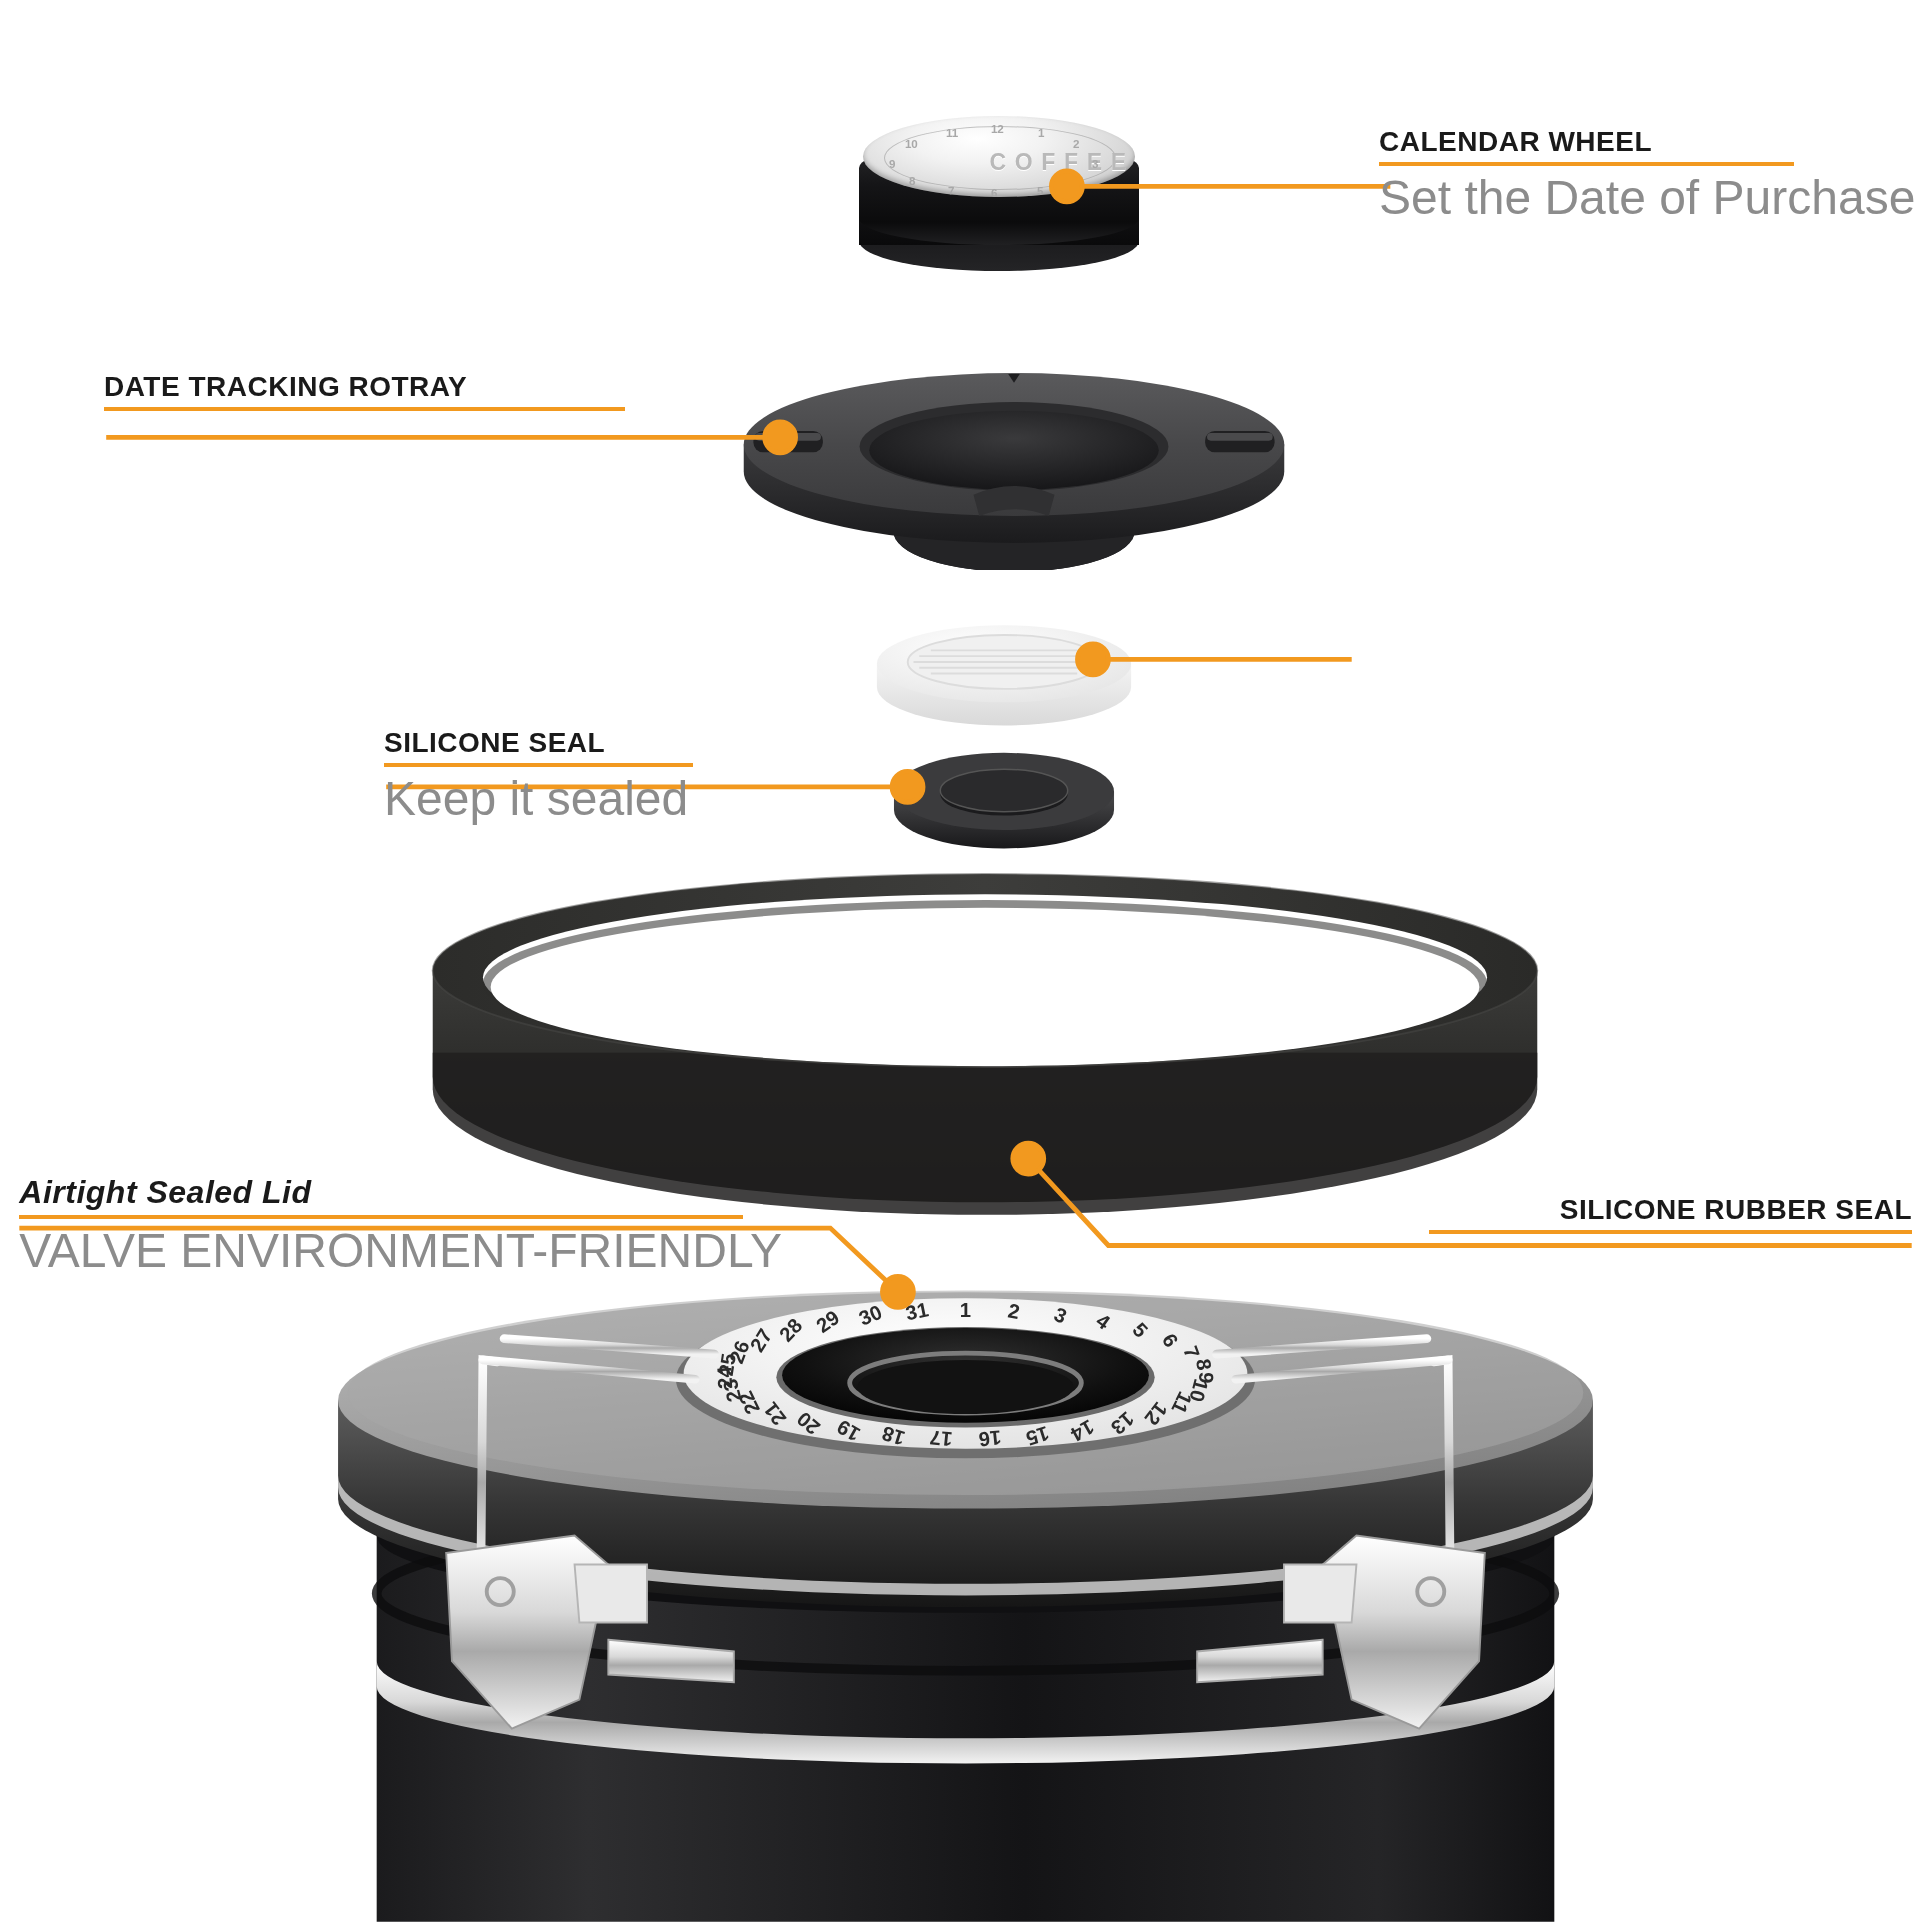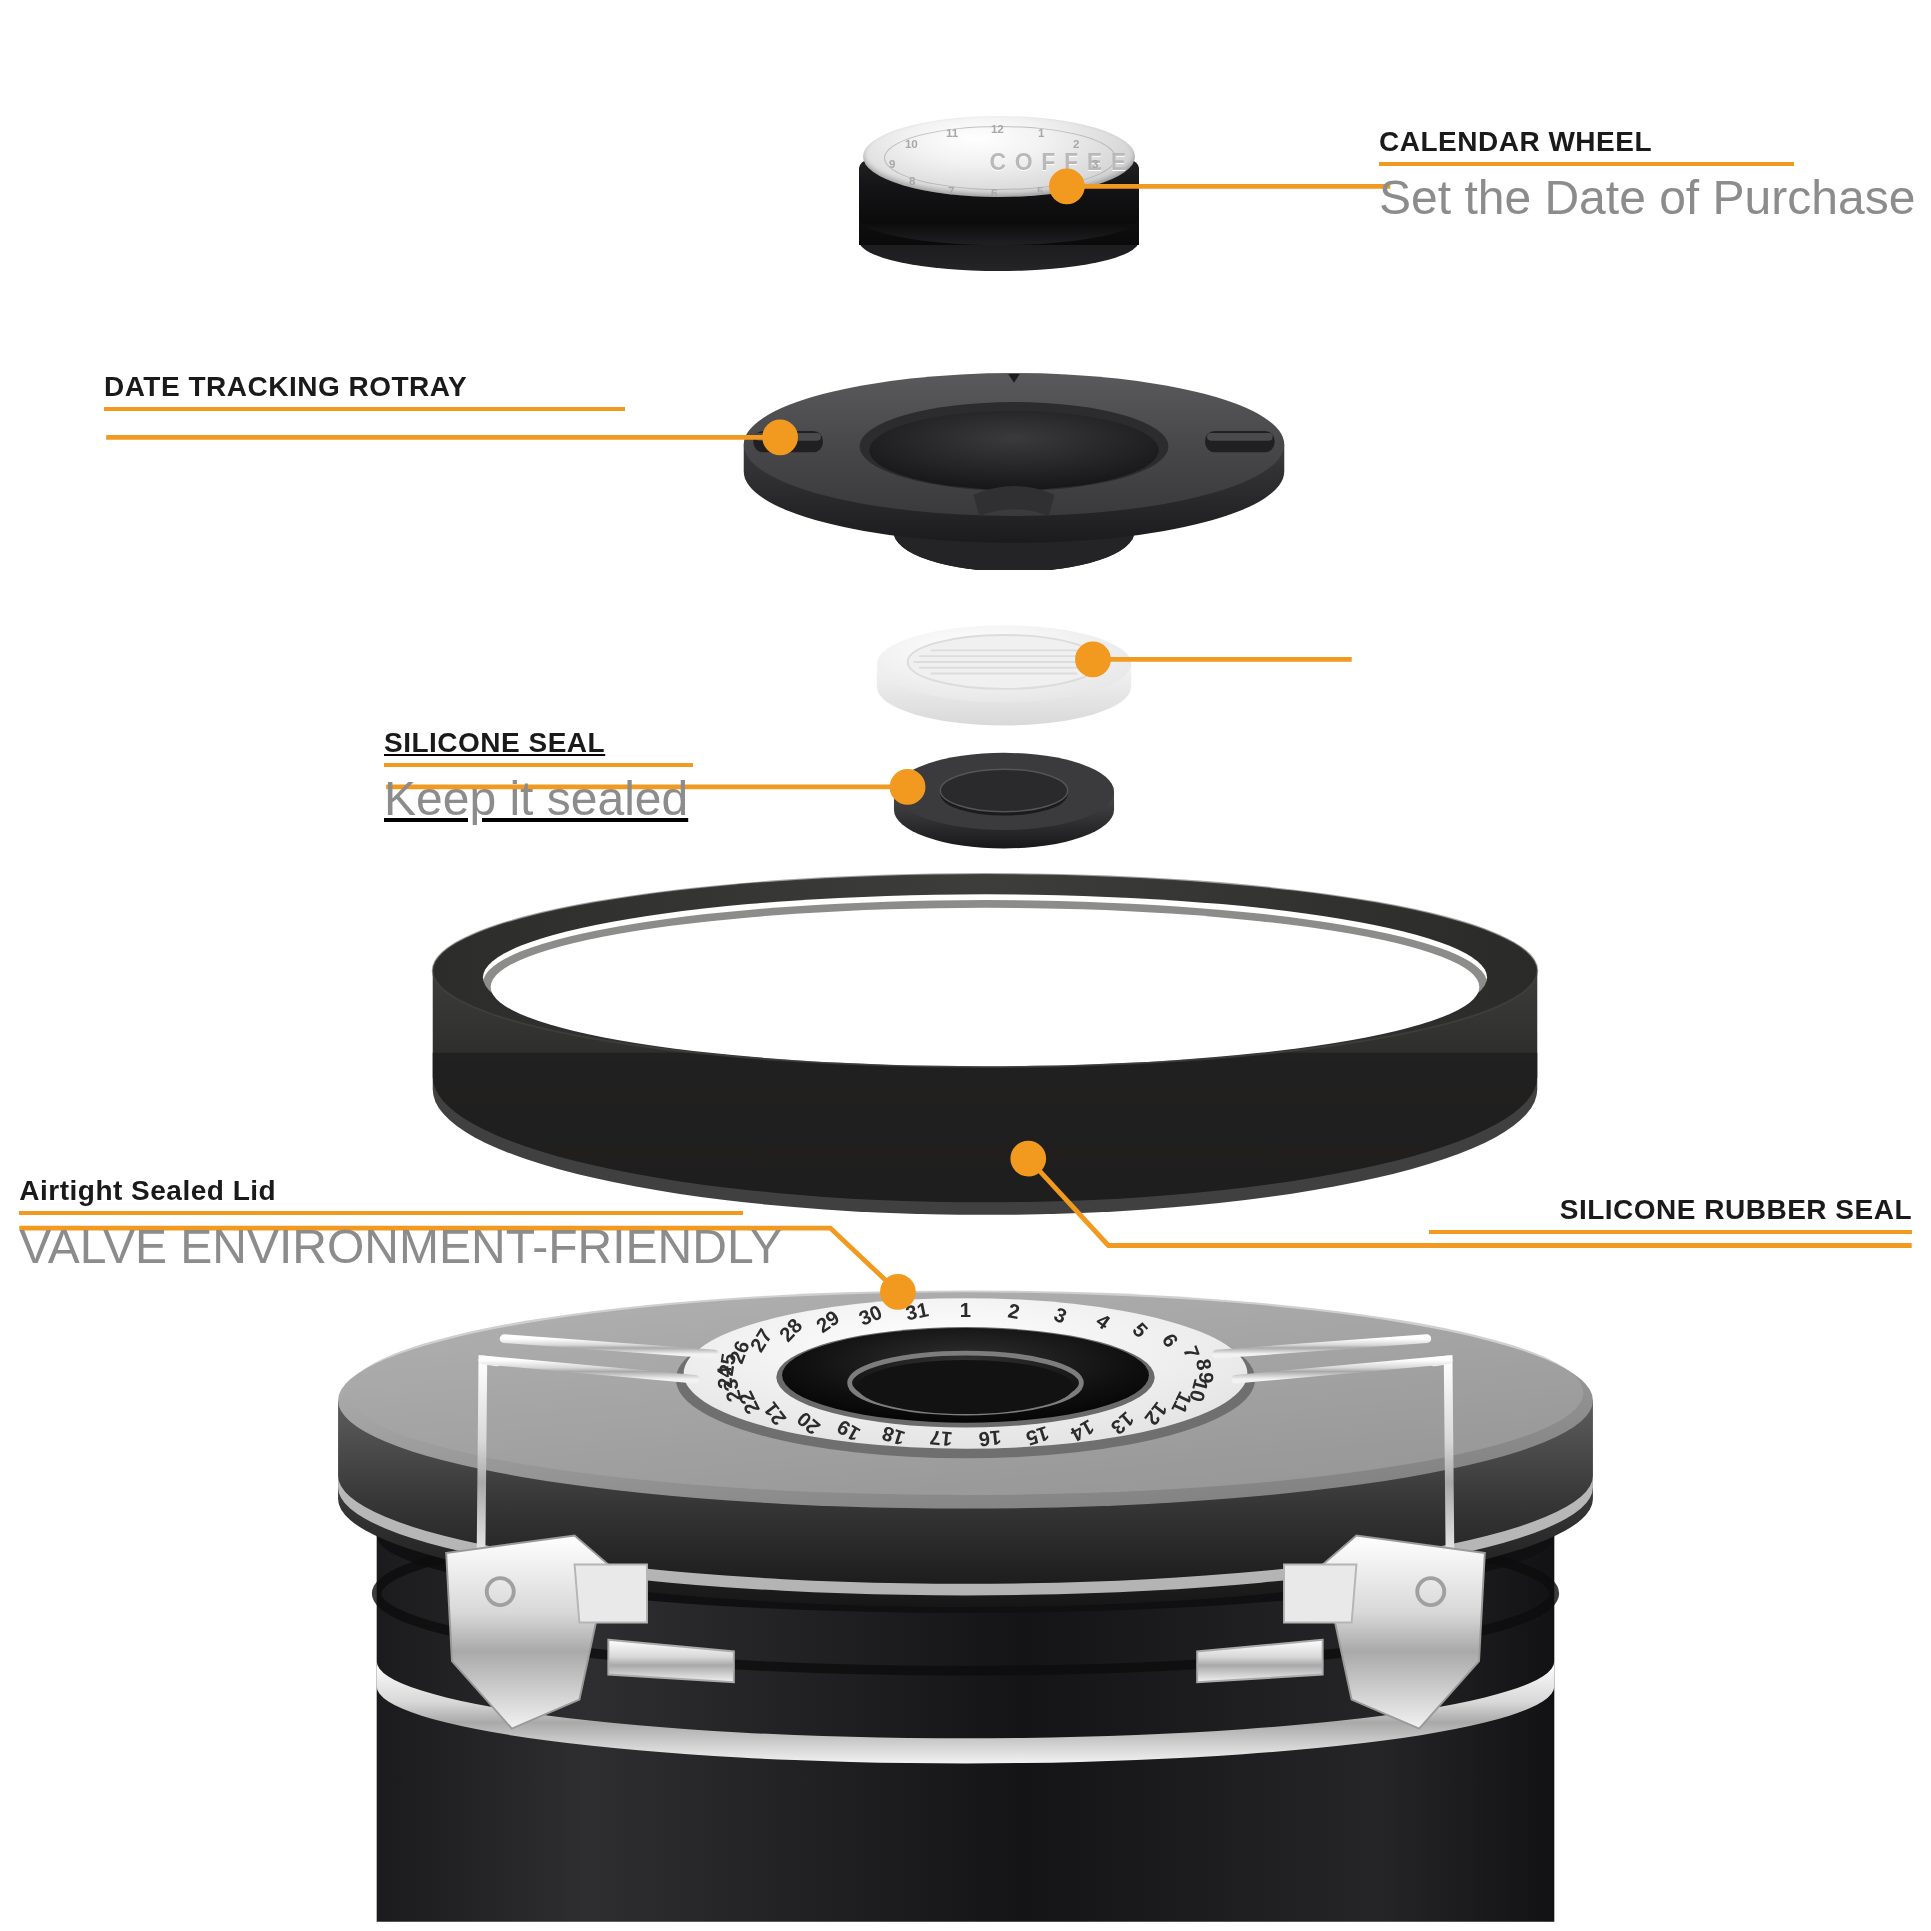--- a/index.html
+++ b/index.html
@@ -17,21 +17,21 @@
   .callout .rule{background:#F2991F;height:3.9px;width:100%;margin:5.8px 0 5.8px 0;}
   .callout .sub{
     font-family:"Liberation Sans",sans-serif;
     font-weight:400;color:#8c8c8c;white-space:nowrap;line-height:1.1;
   }
   .callout.right{text-align:right;}
   .callout.left{text-align:left;}
 
   
   .t44{font-size:28px;}
-  .t40{font-size:28px;}
+  .t40{font-size:32px;font-style:italic;}
   .s40{font-size:48px;}
 
   
   #leaders{position:absolute;left:0;top:0;width:1931px;height:1931px;pointer-events:none;}
 
   
   .part{position:absolute;}
 
   
   #wheel{left:859px;top:114px;width:280px;height:154px;}
@@ -362,21 +362,21 @@
     <div class="rule"></div>
     <div class="sub s40" style="text-align:right">Set the Date of Purchase</div>
   </div>
 
   <div class="callout left" style="left:104px;top:372px;width:521px;">
     <div class="title t44">DATE TRACKING ROTRAY</div>
     <div class="rule"></div>
   </div>
 
 
-  <div class="callout left" style="left:384px;top:728px;width:309px;text-decoration:underline;">
+  <div class="callout left" style="left:384px;top:728px;width:309px;">
     <div class="title t44">SILICONE SEAL</div>
     <div class="rule"></div>
     <div class="sub s40">Keep it sealed</div>
   </div>
 
   <div class="callout left" style="left:19.3px;top:1176px;width:724px;">
     <div class="title t40">Airtight Sealed Lid</div>
     <div class="rule"></div>
     <div class="sub s40">VALVE ENVIRONMENT-FRIENDLY</div>
   </div>

